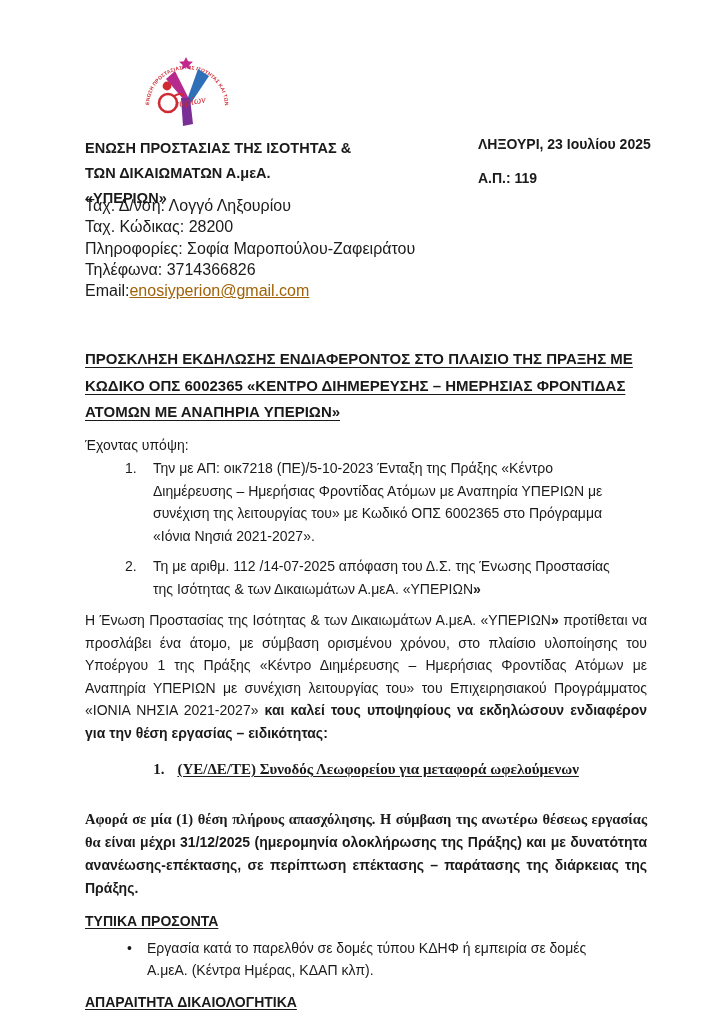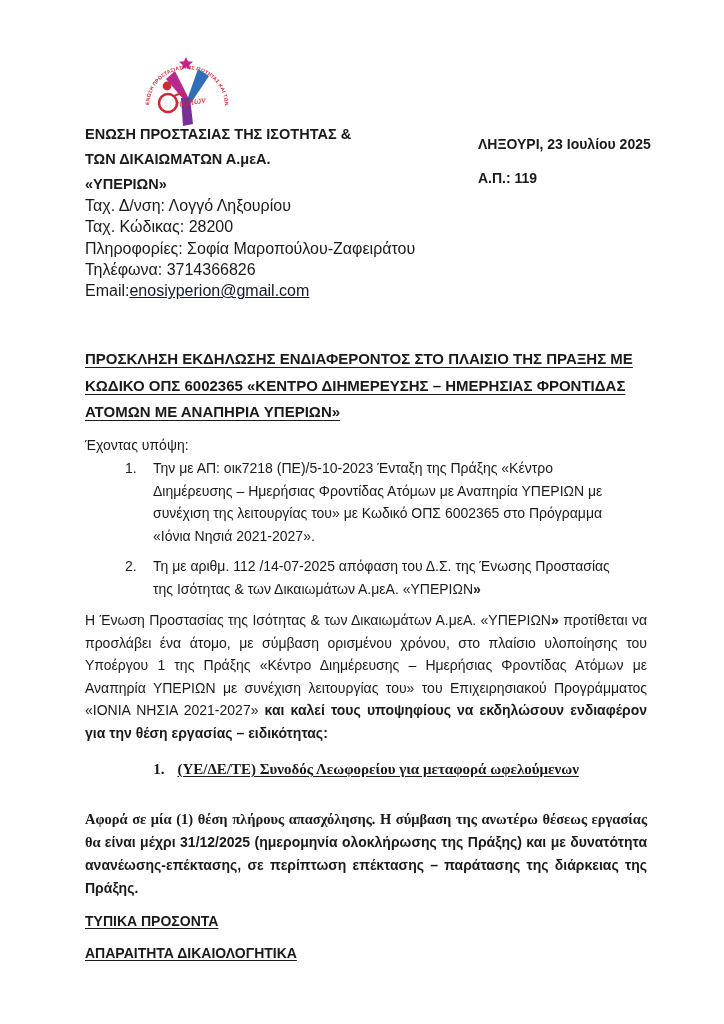--- a/index.html
+++ b/index.html
@@ -7,27 +7,27 @@
     position:relative;
     width:724px;height:1024px;
     background:#ffffff;
     font-family:"Liberation Sans","DejaVu Sans",sans-serif;
     color:#1a1a1a;
     overflow:hidden;
   }
   
   .logo{position:absolute;left:136px;top:44px;width:100px;height:86px;}
   .org-name{
-    position:absolute;left:85px;top:122px;width:330px;
+    position:absolute;left:85px;top:136px;width:330px;
     font-weight:bold;font-size:14.5px;line-height:25px;
   }
   .meta{position:absolute;left:478px;top:134px;width:180px;font-weight:bold;font-size:14px;line-height:20px;}
   .meta .protocol{margin-top:14px;}
   .contact{position:absolute;left:85px;top:195px;width:380px;font-size:16px;line-height:21.3px;}
-  .email-link{color:#0f172a;text-decoration:underline;cursor:pointer;}
+  .email-link{color:#a16207;text-decoration:underline;cursor:pointer;}
   
   .content{position:absolute;left:85px;top:342px;width:562px;font-size:14px;line-height:22.5px;}
   .doc-title{
     font-weight:bold;font-size:15px;line-height:26.5px;
     text-decoration:underline;text-underline-offset:3px;
     margin:4px 0 8px 0;
   }
   .considering{font-weight:normal;margin:8px 0 1px 0;}
   .num-item{margin:0 0 8px 0;}
   .num-item .num{display:inline-block;width:28px;margin-left:40px;vertical-align:top;}
@@ -119,17 +119,20 @@
     <p class="intro"><span>Η Ένωση Προστασίας της Ισότητας &amp; των Δικαιωμάτων Α.μεΑ. «ΥΠΕΡΙΩΝ</span><span class="b">»</span><span> προτίθεται να προσλάβει ένα άτομο, με σύμβαση ορισμένου χρόνου, στο πλαίσιο υλοποίησης του Υποέργου 1 της Πράξης «Κέντρο Διημέρευσης – Ημερήσιας Φροντίδας Ατόμων με Αναπηρία ΥΠΕΡΙΩΝ με συνέχιση λειτουργίας του» του Επιχειρησιακού Προγράμματος «ΙΟΝΙΑ ΝΗΣΙΑ 2021-2027» </span><span class="b">και καλεί τους υποψηφίους να εκδηλώσουν ενδιαφέρον για την θέση εργασίας – ειδικότητας:</span></p>
 
     <div class="position-heading">
       <span class="pnum">1.</span><span class="ptitle">(ΥΕ/ΔΕ/ΤΕ) Συνοδός Λεωφορείου για μεταφορά ωφελούμενων</span>
     </div>
 
     <p class="details"><span class="serif">Αφορά σε μία (1) θέση πλήρους απασχόλησης.  Η σύμβαση της ανωτέρω θέσεως εργασίας θα </span><span>είναι μέχρι 31/12/2025 (ημερομηνία ολοκλήρωσης της Πράξης) και με δυνατότητα ανανέωσης-επέκτασης, σε περίπτωση επέκτασης – παράτασης της διάρκειας της Πράξης.</span></p>
 
     <div class="section-heading">ΤΥΠΙΚΑ ΠΡΟΣΟΝΤΑ</div>
 
+    <div class="bullet-item">
+      <span class="bullet">•</span><span class="btxt">Εργασία κατά το παρελθόν σε δομές τύπου ΚΔΗΦ ή εμπειρία σε  δομές Α.μεΑ. (Κέντρα Ημέρας, ΚΔΑΠ  κλπ).</span>
+    </div>
 
     <div class="section-heading">ΑΠΑΡΑΙΤΗΤΑ ΔΙΚΑΙΟΛΟΓΗΤΙΚΑ</div>
 
   </div>
 </div>
 
 </body></html>

